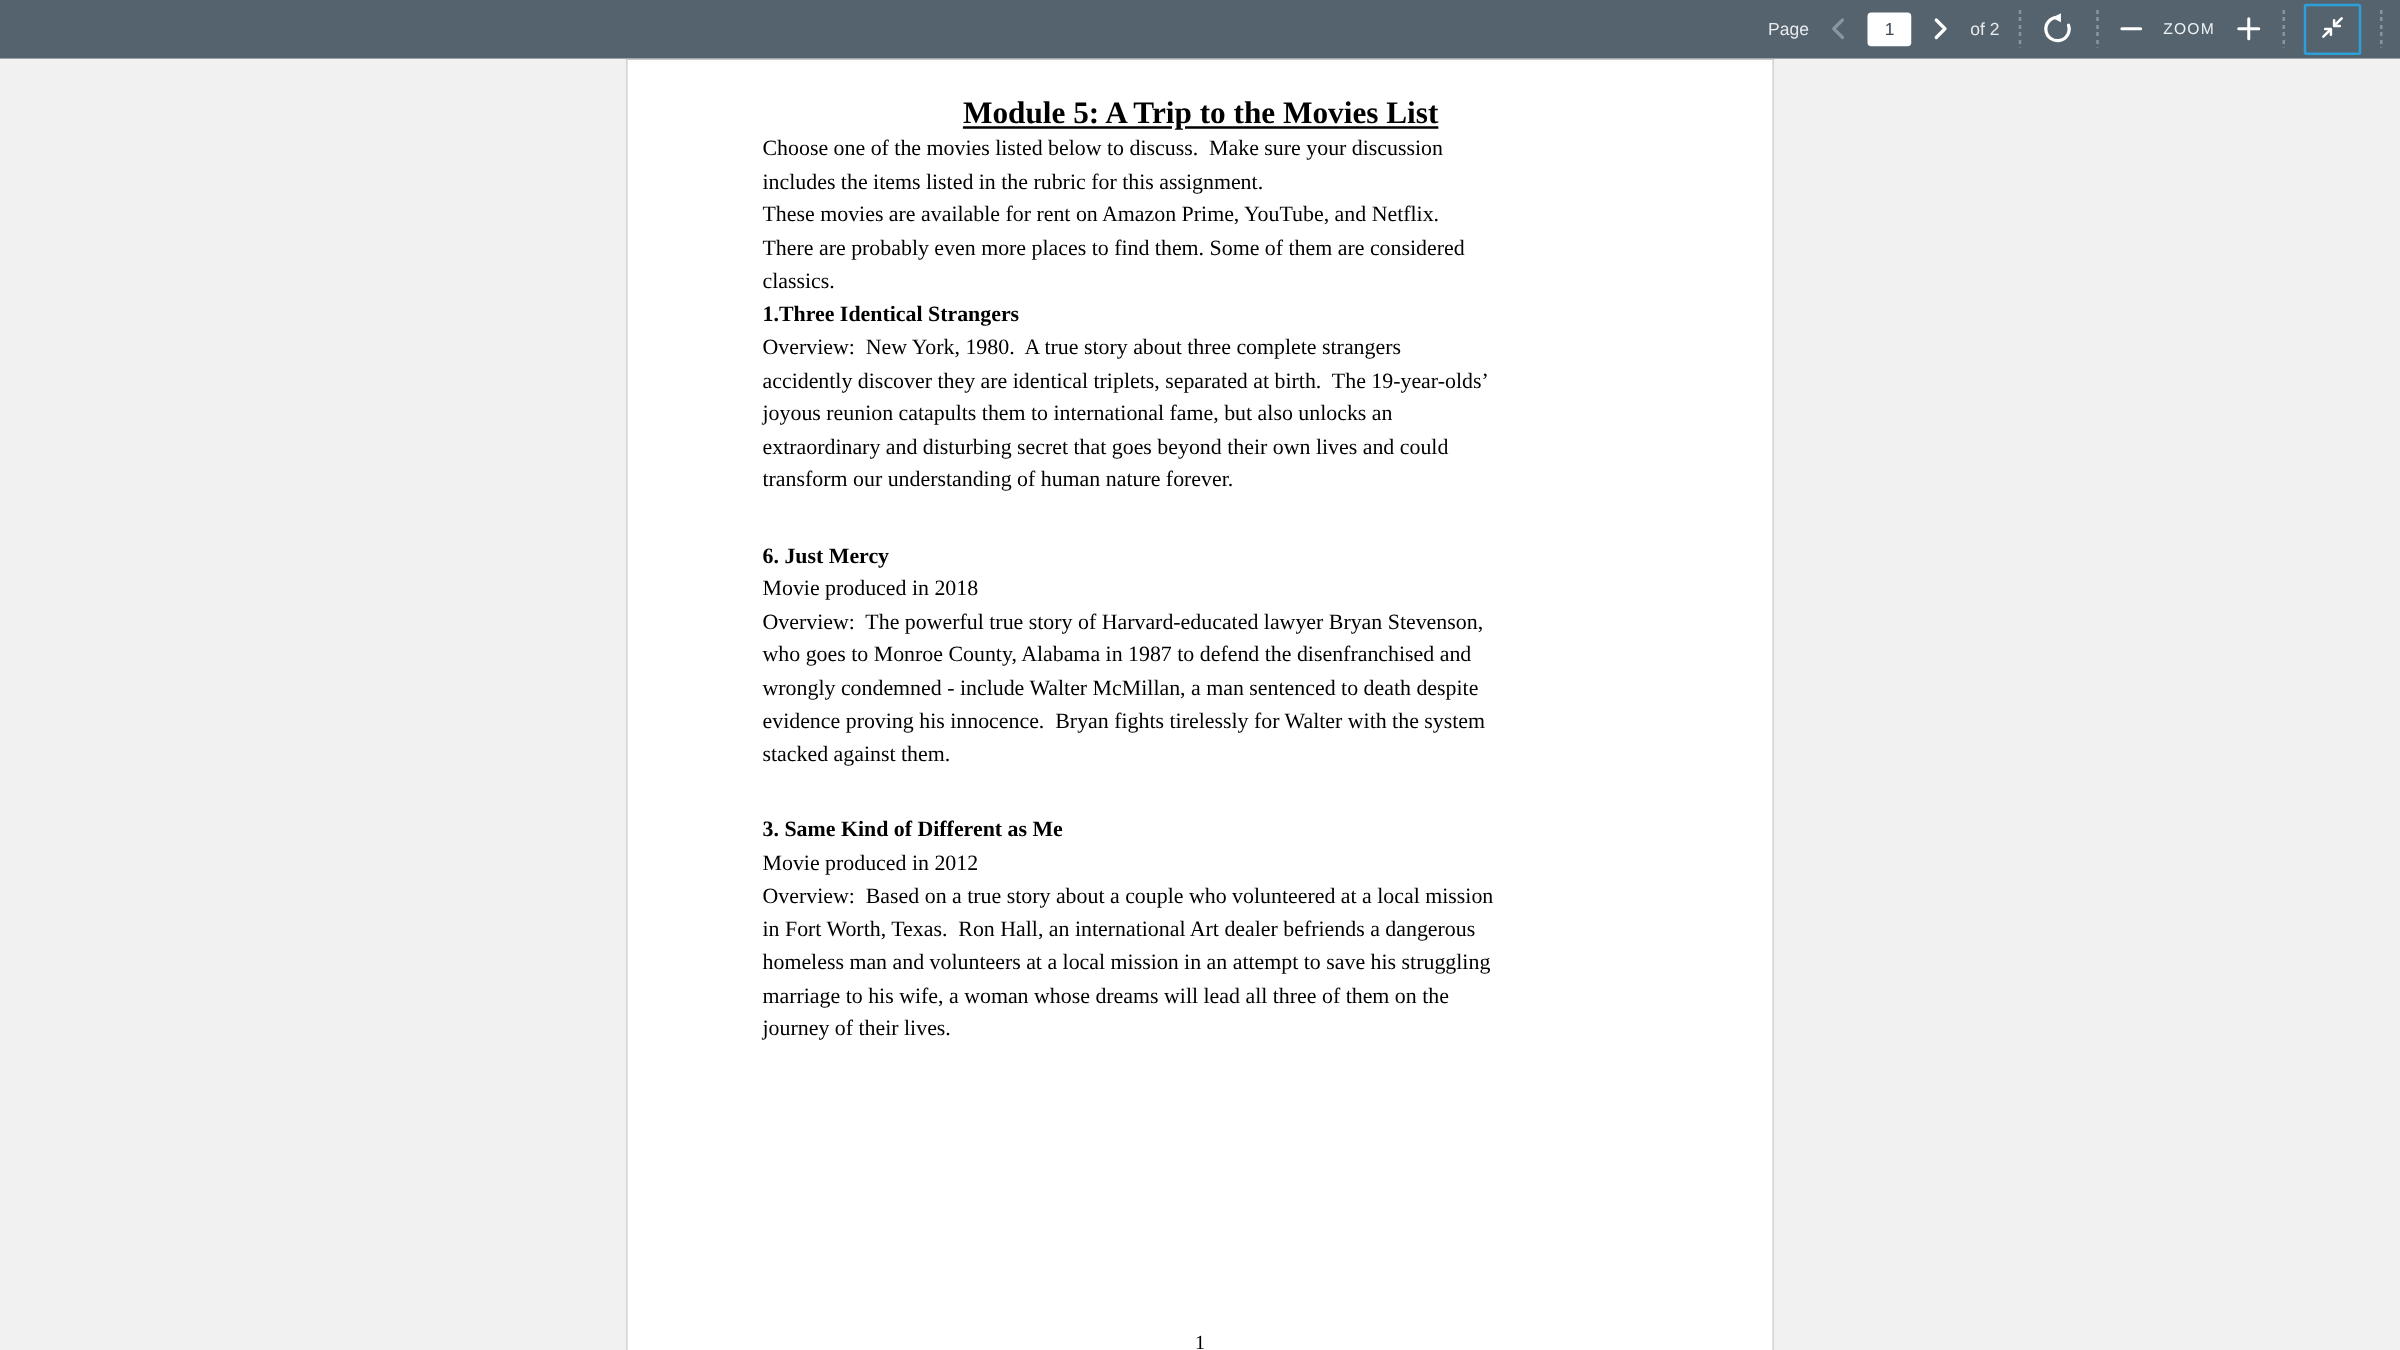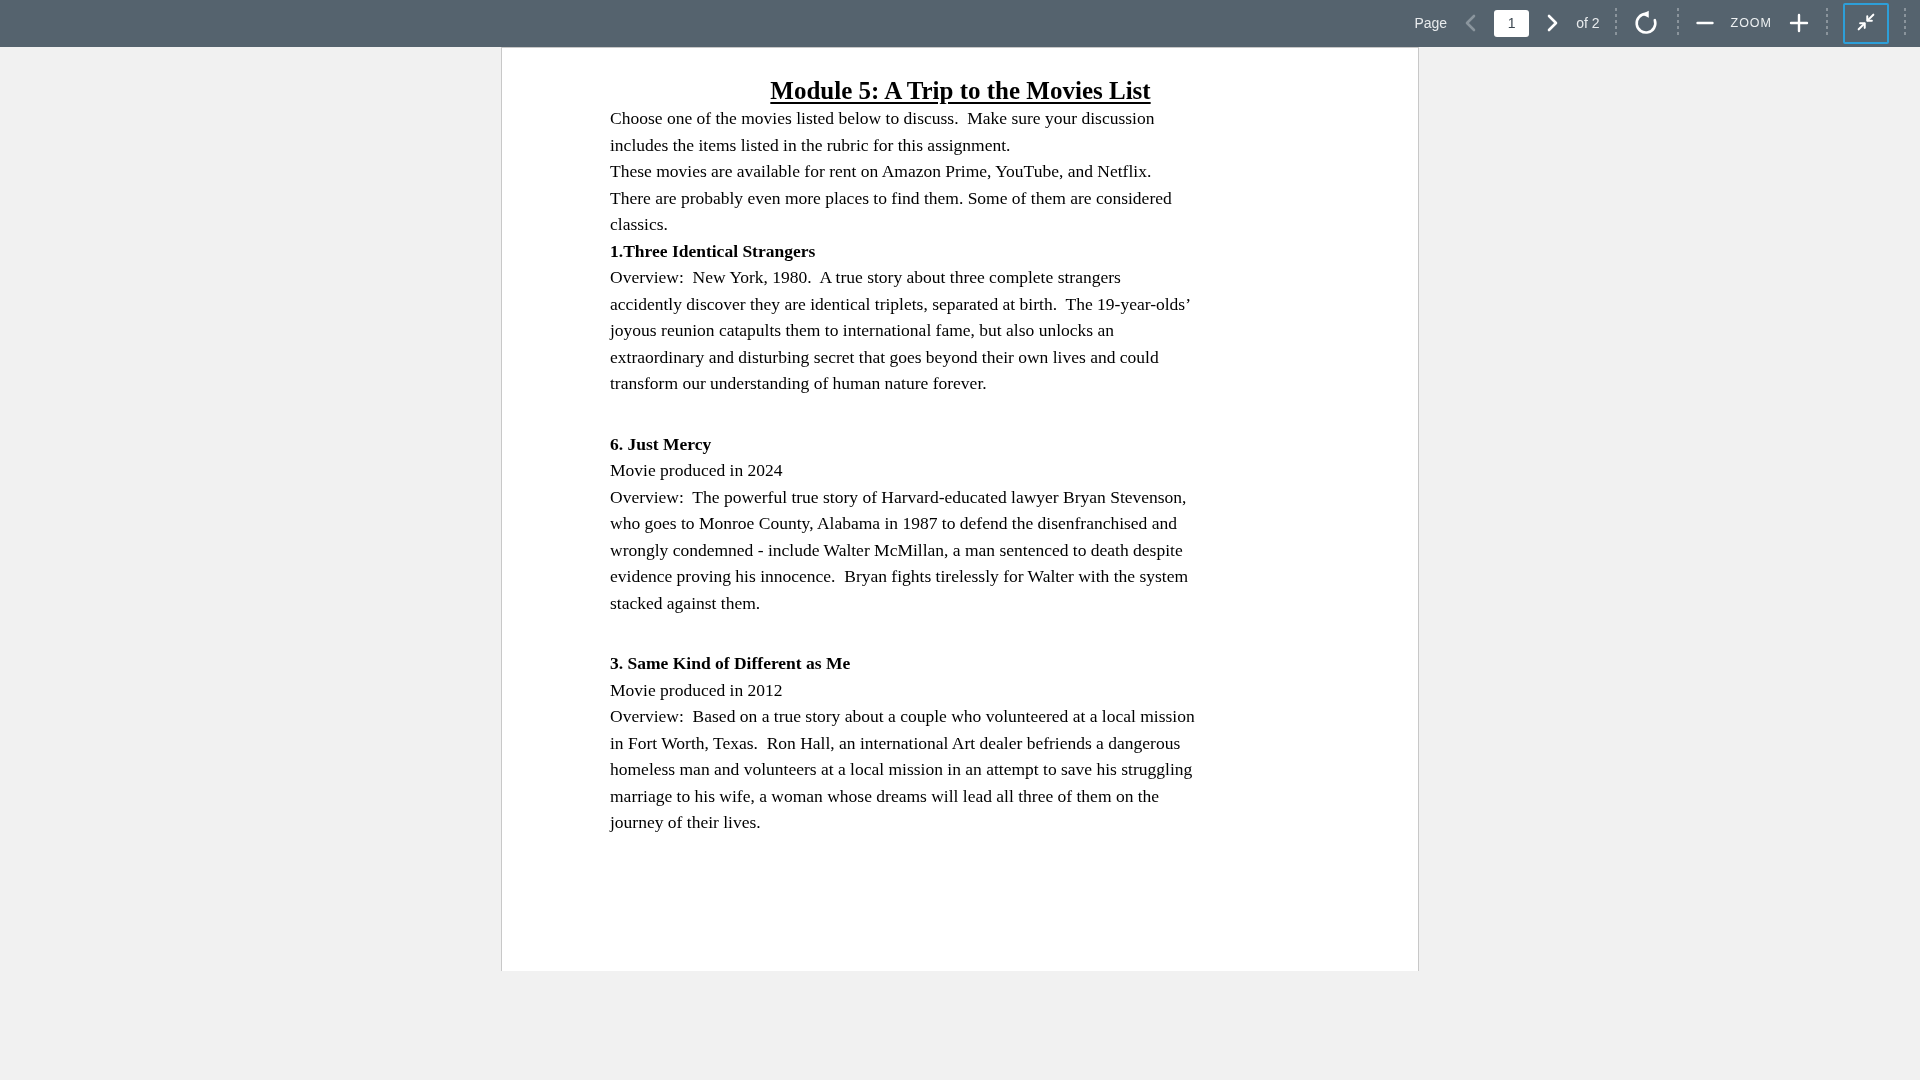--- a/index.html
+++ b/index.html
@@ -31,21 +31,21 @@
     background:repeating-linear-gradient(to bottom,#8a949c 0 3px,transparent 3px 6px);
   }
   .fs-btn {
     width:46px; height:41px; background:none; cursor:pointer;
     border:2px solid #2d9fd9; border-radius:2px;
     display:flex; align-items:center; justify-content:center;
   }
 
   
   .canvas-area {
-    position:relative; width:100%; height:924px; overflow:hidden; background:#f1f1f1;
+    position:relative; width:100%; height:1033px; overflow:hidden; background:#f1f1f1;
   }
   .page {
     position:relative; width:918px; height:1190px; margin:0 auto;
     background:#ffffff; border:1px solid #c8c8c8; border-bottom:none;
     padding:28px 107px 0 108px;
     font-family:"Liberation Serif", serif; color:#000;
   }
   .doc-title {
     font-size:25px; line-height:29px; font-weight:bold; text-align:center;
     text-decoration:underline; text-decoration-thickness:2px; text-underline-offset:3px;
@@ -153,21 +153,21 @@
       <h2 class="sec-heading">1.Three Identical Strangers</h2>
       <p class="para">Overview:  New York, 1980.  A true story about three complete strangers
 accidently discover they are identical triplets, separated at birth.  The 19-year-olds’
 joyous reunion catapults them to international fame, but also unlocks an
 extraordinary and disturbing secret that goes beyond their own lives and could
 transform our understanding of human nature forever.</p>
 
       <div class="spacer"></div>
 
       <h2 class="sec-heading">6. Just Mercy</h2>
-      <p class="sec-sub">Movie produced in 2024</p>
+      <p class="sec-sub">Movie produced in 2018</p>
       <p class="para">Overview:  The powerful true story of Harvard-educated lawyer Bryan Stevenson,
 who goes to Monroe County, Alabama in 1987 to defend the disenfranchised and
 wrongly condemned - include Walter McMillan, a man sentenced to death despite
 evidence proving his innocence.  Bryan fights tirelessly for Walter with the system
 stacked against them.</p>
 
       <div class="spacer"></div>
 
       <h2 class="sec-heading">3. Same Kind of Different as Me</h2>
       <p class="sec-sub">Movie produced in 2012</p>

